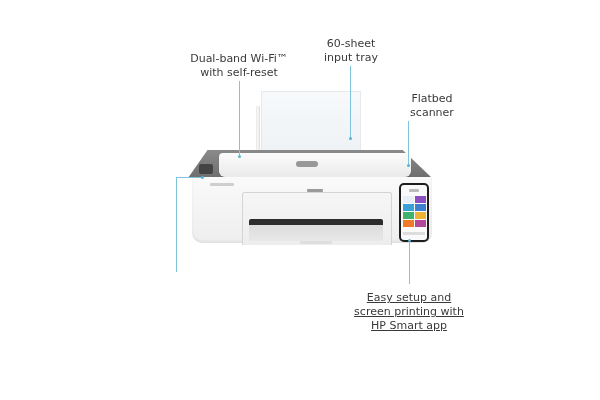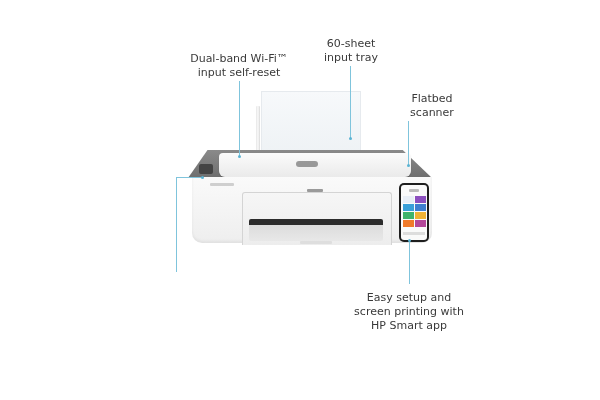--- a/index.html
+++ b/index.html
@@ -85,33 +85,33 @@
       width: 100%; height: 100%; background: #fafafa; border-radius: 3px;
       position: relative; overflow: hidden;
     }
     .tile { position: absolute; width: 11px; height: 7px; }
   </style>
 </head>
 <body>
 
 <div class="label" style="left:239px; top:52px;">
   <div>Dual-band Wi-Fi™</div>
-  <div>input self-reset</div>
+  <div>with self-reset</div>
 </div>
 <div class="label" style="left:351px; top:37px;">
   <div>60-sheet</div>
   <div>input tray</div>
 </div>
 <div class="label" style="left:432px; top:92px;">
   <div>Flatbed</div>
   <div>scanner</div>
 </div>
 <div class="label" style="left:177px; top:280px;">
 </div>
-<div class="label" style="left:409px; top:291px;">
+<div class="label" style="left:409px; top:291px;text-decoration:underline;">
   <div>Easy setup and</div>
   <div>screen printing with</div>
   <div>HP Smart app</div>
 </div>
 
 <div>
   <div class="paper"></div>
   <div class="antenna"></div>
   <div class="lid-back"></div>
   <div class="lid"></div>

